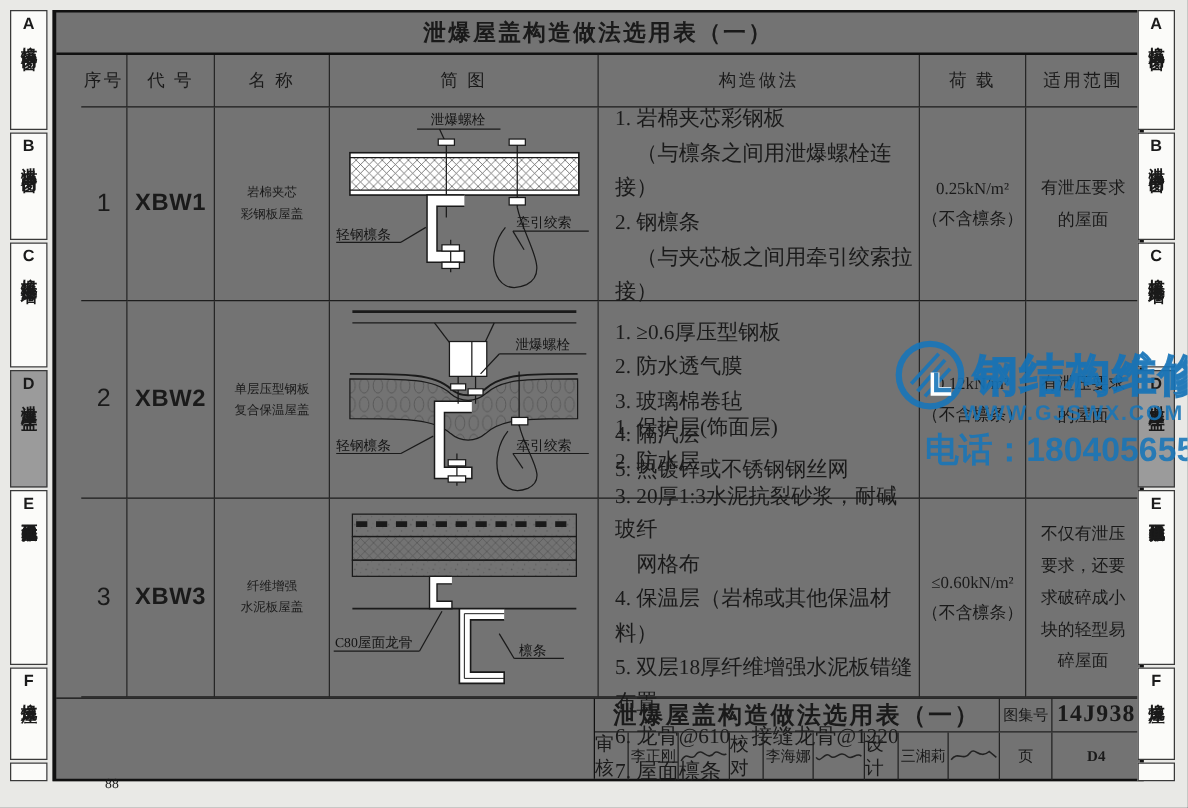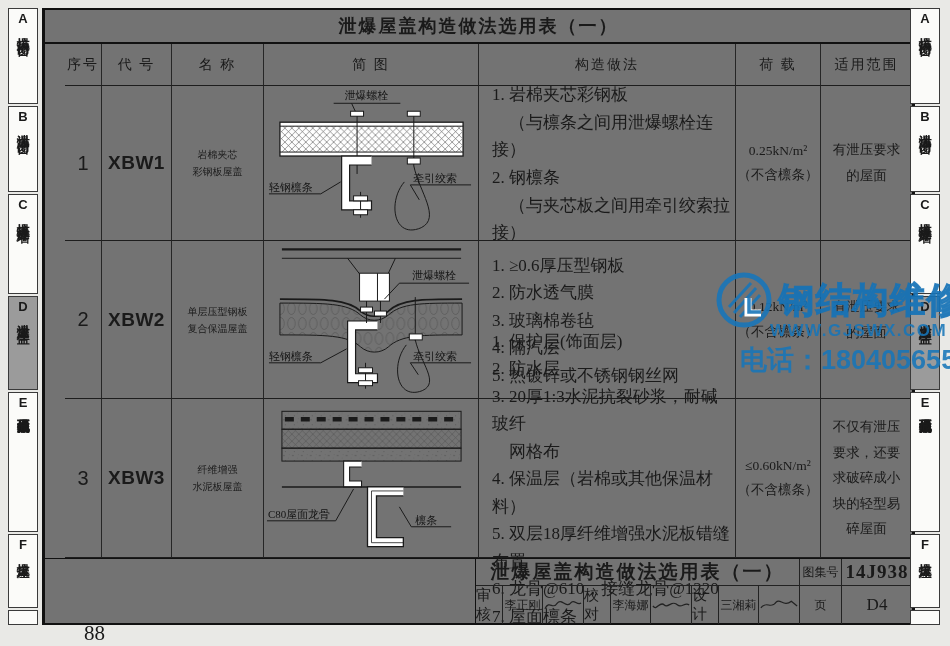--- a/index.html
+++ b/index.html
@@ -46,26 +46,26 @@
   
   .footer { height:65px; display:flex; border-top:0.5px solid #111; }
   .f-empty { width:437px; border-right:1.4px solid #111; }
   .f-right { flex:1; display:flex; flex-direction:column; }
   .f-top { height:39px; display:flex; border-bottom:1px solid #222; }
   .f-bottom { flex:1; display:flex; }
   .fc { border-right:1px solid #222; display:flex; align-items:center; justify-content:center; }
   .f-title { flex:1; font-weight:bold; font-size:19px; letter-spacing:2px; }
   .f-atlas-label, .f-page-label { width:42px; font-size:12px; }
   .f-atlas-no { width:70px; border-right:none; font-size:19px; font-weight:bold; letter-spacing:1px; }
-  .f-page-no { width:70px; border-right:none; font-size:17px; font-weight:normal;text-align:center; }
+  .f-page-no { width:70px; border-right:none; font-size:12px; font-weight:bold;text-align:center; }
   .f-lab { width:27px; font-size:15px; }
   .f-nm { width:40px; font-size:12px; }
   .f-sig { flex:1; }
 
-  .page-num { position:absolute; left:84px; top:621px; font-size:21px; }
+  .page-num { position:absolute; left:84px; top:621px; font-size:11px; }
 
   
   .watermark { position:absolute; left:714px; top:270px; z-index:40; pointer-events:none; }
   .wm-row1 { display:flex; align-items:center; gap:5px; }
   .wm-brand { font-size:35px; font-weight:bold; letter-spacing:2px; white-space:nowrap;
               color:rgba(32,126,190,0.42); -webkit-text-stroke:1.4px rgba(21,114,182,0.88); }
   .wm-url { font-family:"Liberation Sans", sans-serif; font-size:17px; font-weight:bold;
             letter-spacing:1.5px; color:rgba(23,117,184,0.88); margin:-9px 0 0 56px; white-space:nowrap; }
   .wm-phone { font-family:"Liberation Sans", sans-serif; font-size:27px; font-weight:bold;
               color:rgba(23,117,184,0.88); margin:1px 0 0 26px; white-space:nowrap; }

